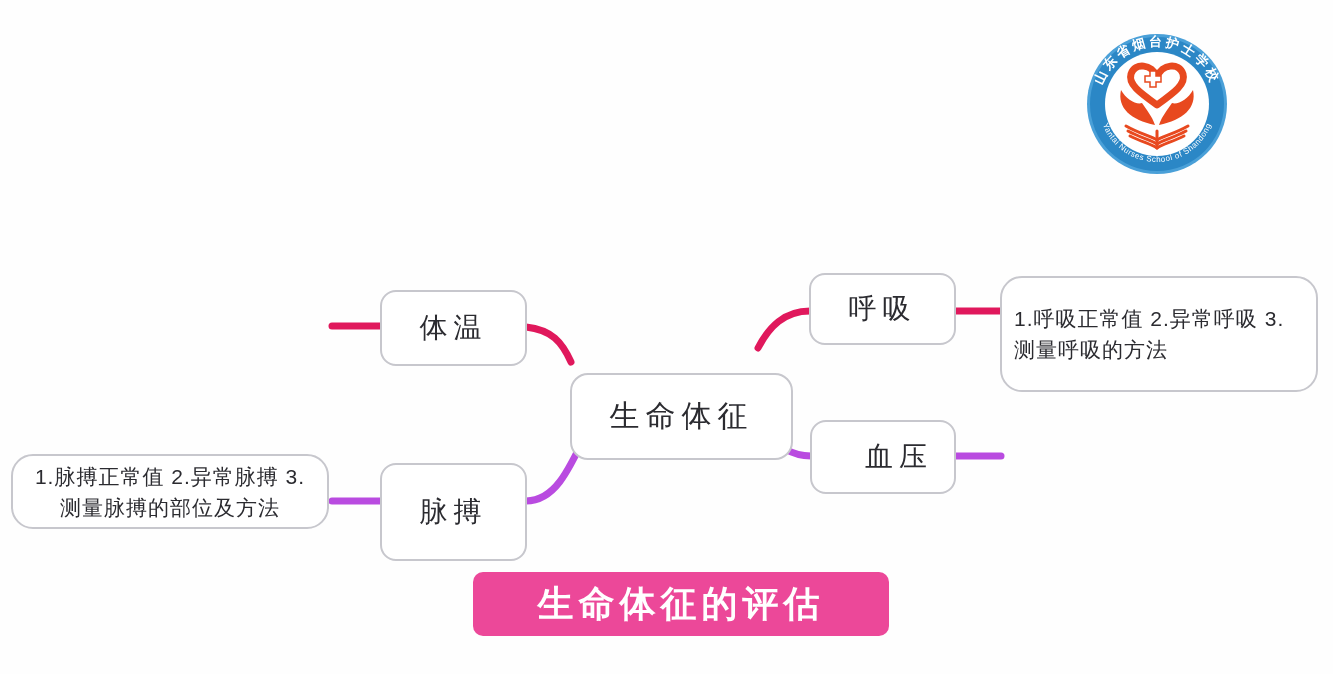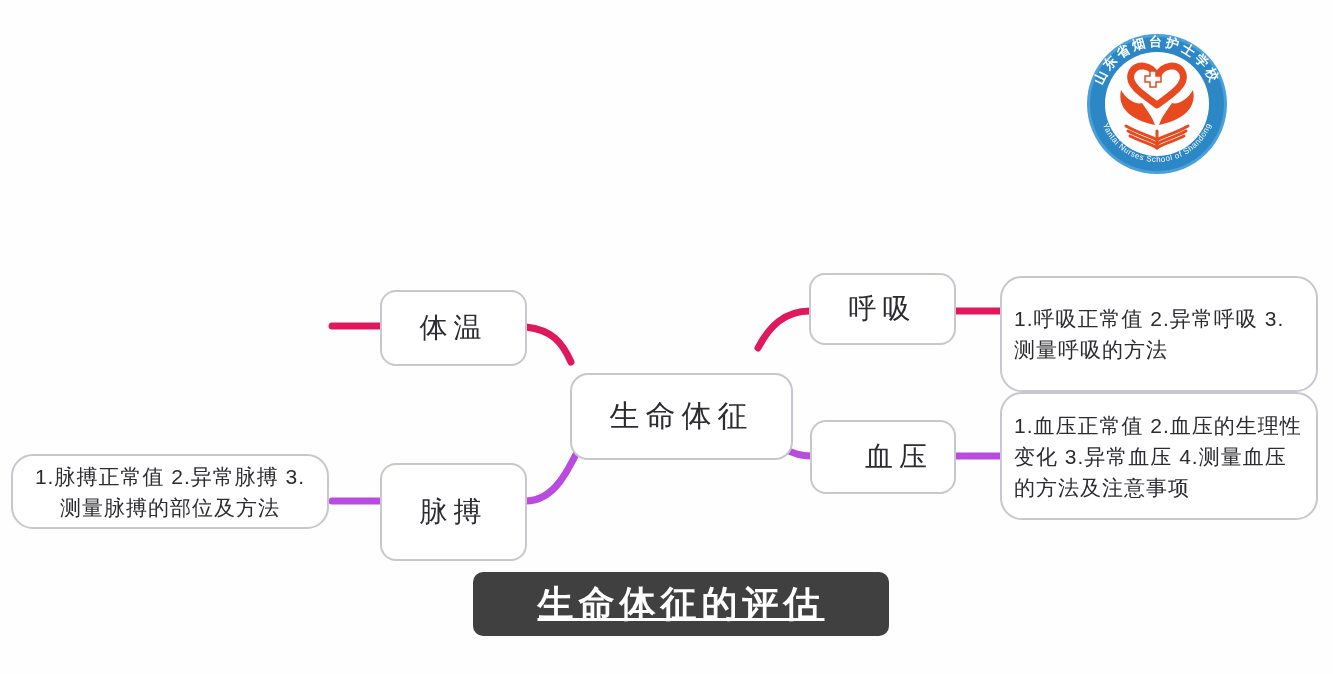--- a/index.html
+++ b/index.html
@@ -74,25 +74,22 @@
   <div id="node-huxi" class="mm-box node">
     <span>呼吸</span>
   </div>
   <div id="node-xueya" class="mm-box node">
     <span>血压</span>
   </div>
 
   <div id="detail-resp" class="mm-box detail">
     <span>1.呼吸正常值 2.异常呼吸 3.测量呼吸的方法</span>
   </div>
-  <div id="detail-bp" class="mm-box detail">
-    <span>1.血压正常值 2.血压的生理性变化 3.异常血压 4.测量血压的方法及注意事项</span>
-  </div>
 
-  <div id="banner" style="background: #404040; color: rgb(255, 255, 255); text-decoration: underline;">
+  <div id="banner" style="background: #ec4899; color: rgb(255, 255, 255);">
     <span>生命体征的评估</span>
   </div>
 
   <div id="logo">
     <svg width="142" height="148" viewBox="0 0 142 148">
       <circle cx="71" cy="74" r="70" fill="#4aa0d8"></circle>
       <circle cx="71" cy="74" r="67" fill="#2b87c6"></circle>
       <circle cx="71" cy="74" r="52" fill="#ffffff"></circle>
       <defs>
         <path id="arcTop" d="M 13,74 A 58,58 0 0 1 129,74" fill="none"></path>

